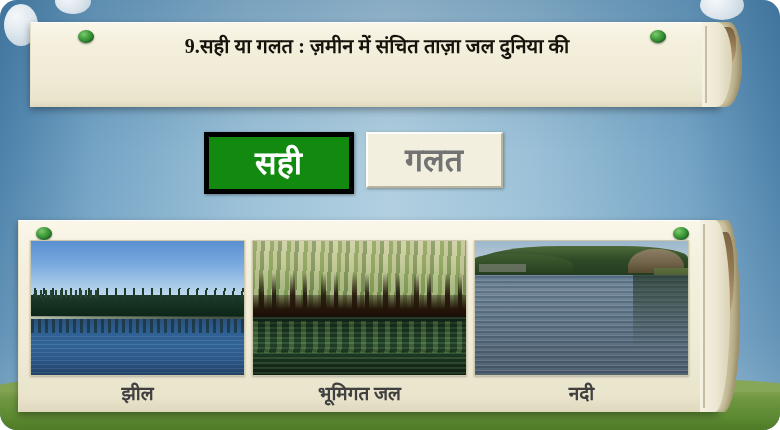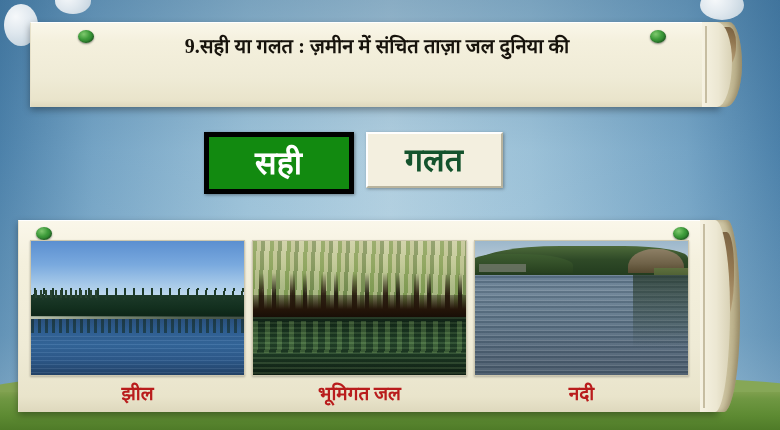--- a/index.html
+++ b/index.html
@@ -19,20 +19,21 @@
     height: 430px;
     overflow: hidden;
     background: linear-gradient(to right,
         #4a7fa8 0%,
         #74a3c4 12%,
         #9dc2d8 32%,
         #b3d0e0 50%,
         #9dc2d8 68%,
         #74a3c4 88%,
         #4a7fa8 100%);
+    border-radius: 17px;
   }
 
   
   .sky-shade {
     position: absolute;
     left: 0; top: 0;
     width: 780px; height: 430px;
     background: linear-gradient(to bottom,
        rgba(40,90,130,0.30) 0%,
        rgba(120,170,205,0.05) 35%,
@@ -207,21 +208,21 @@
     background: #128a10;
     color: #ffffff;
     border: 5px solid #000000;
     box-shadow: 1px 1px 3px rgba(0,0,0,0.4);
   }
   #btn-false {
     width: 133px;
     height: 52px;
     margin-left: 12px;
     background: #f3efdf;
-    color: #14532d;
+    color: #737373;
     border: 2px solid #b8b39d;
     border-top-color: #ffffff;
     border-left-color: #ffffff;
     box-shadow: 1px 1px 3px rgba(0,0,0,0.35);
   }
 
   
   #gallery-panel {
     left: 18px;
     top: 220px;
@@ -249,21 +250,21 @@
     position: relative;
     overflow: hidden;
     border: 1px solid #cdc7ae;
     box-shadow: 0 1px 2px rgba(0,0,0,0.25);
   }
   .photo-caption {
     margin-top: 4px;
     font-family: "Liberation Serif", "DejaVu Serif", serif;
     font-size: 19px;
     font-weight: 600;
-    color: #b91c1c;
+    color: #404040;
     white-space: nowrap;
   }
 
   
   .lake-sky {
     position: absolute; left:0; top:0; width:100%; height:46%;
     background: linear-gradient(to bottom, #5b8fd0 0%, #79a9de 38%, #a9cbe9 72%, #cfe2f1 100%);
   }
   .lake-trees {
     position: absolute; left:0; top:40%; width:100%; height:17%;

